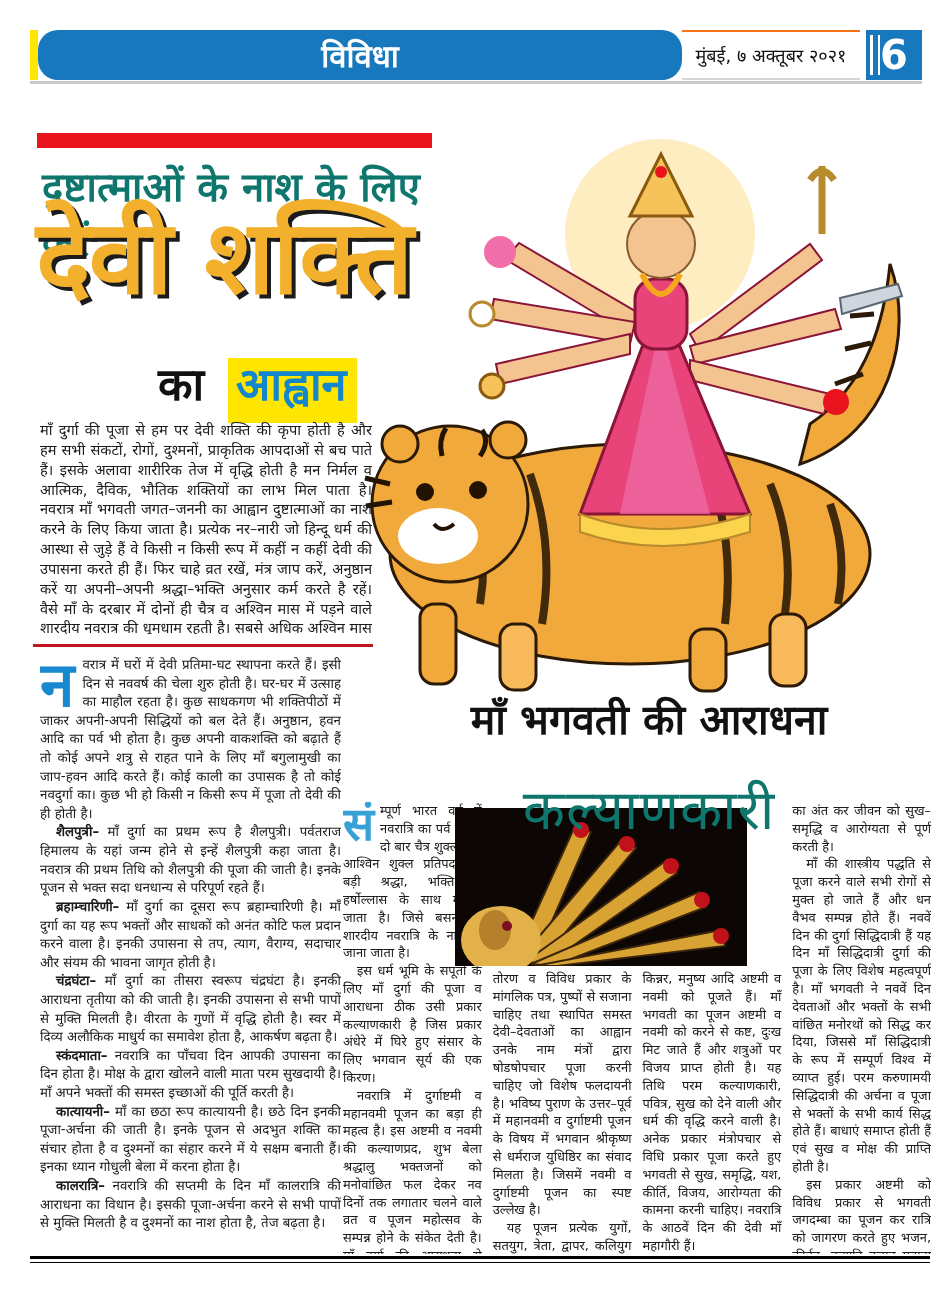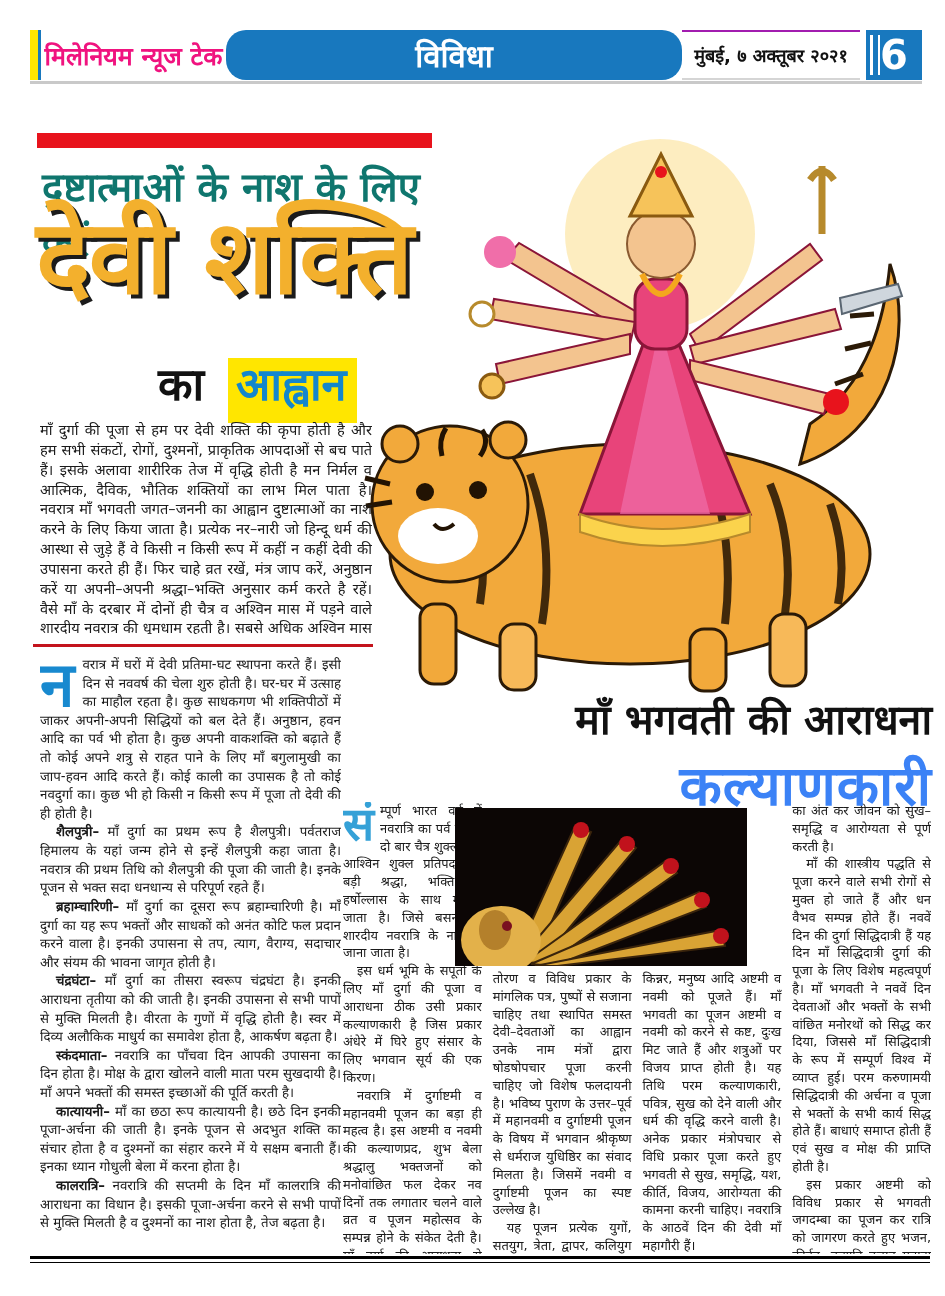--- a/index.html
+++ b/index.html
@@ -6,22 +6,22 @@
   body{
     width:945px;height:1296px;position:relative;background:#ffffff;
     font-family:"DejaVu Sans",sans-serif;color:#1a1a1a;overflow:hidden;
   }
   
   .header{position:absolute;left:30px;top:30px;width:892px;height:50px;display:flex;align-items:stretch;}
   .yellow-pad{width:8px;background:#FFE600;}
   .masthead{width:185px;background:#fff;border-left:3px solid #1878BE;display:flex;align-items:center;justify-content:center;
     color:#F0137F;font-weight:bold;font-size:25px;white-space:nowrap;}
   .section-bar{flex:1;background:#1878BE;color:#fff;font-weight:bold;font-size:31px;display:flex;align-items:center;justify-content:center;border-radius:20px;}
-  .date-box{width:178px;background:#fff;border-top:2px solid #a21caf;border-bottom:2px solid #d5d5d5;
-    display:flex;align-items:center;justify-content:center;font-weight:bold;font-size:18px;color:#111;white-space:nowrap;}
+  .date-box{width:178px;background:#fff;border-top:2px solid #f97316;border-bottom:2px solid #d5d5d5;
+    display:flex;align-items:center;justify-content:center;font-weight:normal;font-size:18px;color:#111;white-space:nowrap;}
   .gap6{width:6px;background:#fff;}
   .page-num{width:56px;background:#1878BE;color:#fff;font-weight:bold;font-size:40px;display:flex;align-items:center;justify-content:center;position:relative;}
   .page-num .white-lines{position:absolute;left:4px;top:5px;bottom:5px;width:5px;border-left:3px solid #fff;border-right:2px solid #fff;}
   .header-rule{position:absolute;left:30px;top:81px;width:892px;height:3px;background:#c9c9c9;}
   
   .red-bar{position:absolute;left:37px;top:133px;width:395px;height:15px;background:#E8131C;}
   .kicker{position:absolute;left:42px;top:158px;width:410px;font-size:40px;font-weight:bold;color:#0f766e;z-index:3;}
   .big-title{position:absolute;left:36px;top:202px;width:440px;font-size:103px;line-height:1.08;font-weight:bold;
     color:#F3B02D;text-shadow:4px 4px 0 #1b1b1b;letter-spacing:-2px;z-index:3;white-space:nowrap;}
   .sub-title{position:absolute;left:158px;top:352px;font-size:45px;font-weight:bold;z-index:3;white-space:nowrap;}
@@ -34,43 +34,40 @@
   
   .hero{position:absolute;left:330px;top:84px;width:614px;height:618px;z-index:1;}
   
   .left-article{position:absolute;left:40px;top:656px;width:301px;height:598px;overflow:hidden;
     font-size:13.3px;line-height:1.4;text-align:justify;z-index:2;}
   .left-article p{margin:0;text-indent:16px;}
   .left-article p.first{text-indent:0;}
   .dropcap-blue{float:left;font-size:62px;line-height:52px;font-weight:bold;color:#1889CF;margin:3px 8px 0 0;}
   .runin{font-weight:bold;}
   
-  .feature-head{position:absolute;left:366px;top:690px;width:566px;text-align:right;z-index:3;}
+  .feature-head{position:absolute;left:366px;top:690px;width:566px;text-align:center;z-index:3;}
   .feature-head .line1{font-size:41px;font-weight:bold;color:#111;white-space:nowrap;}
-  .feature-head .line2{font-size:55px;font-weight:bold;color:#3b82f6;letter-spacing:1px;white-space:nowrap;}
+  .feature-head .line2{font-size:55px;font-weight:normal;color:#0f766e;letter-spacing:1px;white-space:nowrap;margin-top:24px;}
   .feature-body{position:absolute;left:343px;top:802px;width:588px;height:452px;overflow:hidden;z-index:2;
     font-size:12.9px;line-height:1.38;text-align:justify;}
   .feature-cols{display:flex;gap:11px;height:100%;}
   .fcol{flex:1;min-width:0;}
   .fcol p{margin:0 0 0 0;text-indent:14px;}
   .fcol p.nofirst{text-indent:0;}
   .pad-img{padding-top:168px;}
   .dropcap-cyan{float:left;font-size:46px;line-height:40px;font-weight:bold;color:#35A1D7;margin:2px 6px 0 0;}
   .statue{position:absolute;left:112px;top:6px;width:292px;height:158px;}
   
   .bottom-rule{position:absolute;left:30px;top:1256px;width:900px;height:3px;border-top:3px solid #000;border-bottom:1px solid #000;}
 </style>
 </head>
 <body>
 
 <div class="header">
   <div class="yellow-pad"></div>
-  <div class="masthead">
-    <span>मिलेनियम न्यूज टेक</span>
-  </div>
   <div class="section-bar">
     <span>विविधा</span>
   </div>
   <div class="date-box">
     <span>मुंबई, ७ अक्तूबर २०२१</span>
   </div>
   <div class="gap6"></div>
   <div class="page-num">
     <div class="white-lines"></div>
     <span>6</span>

